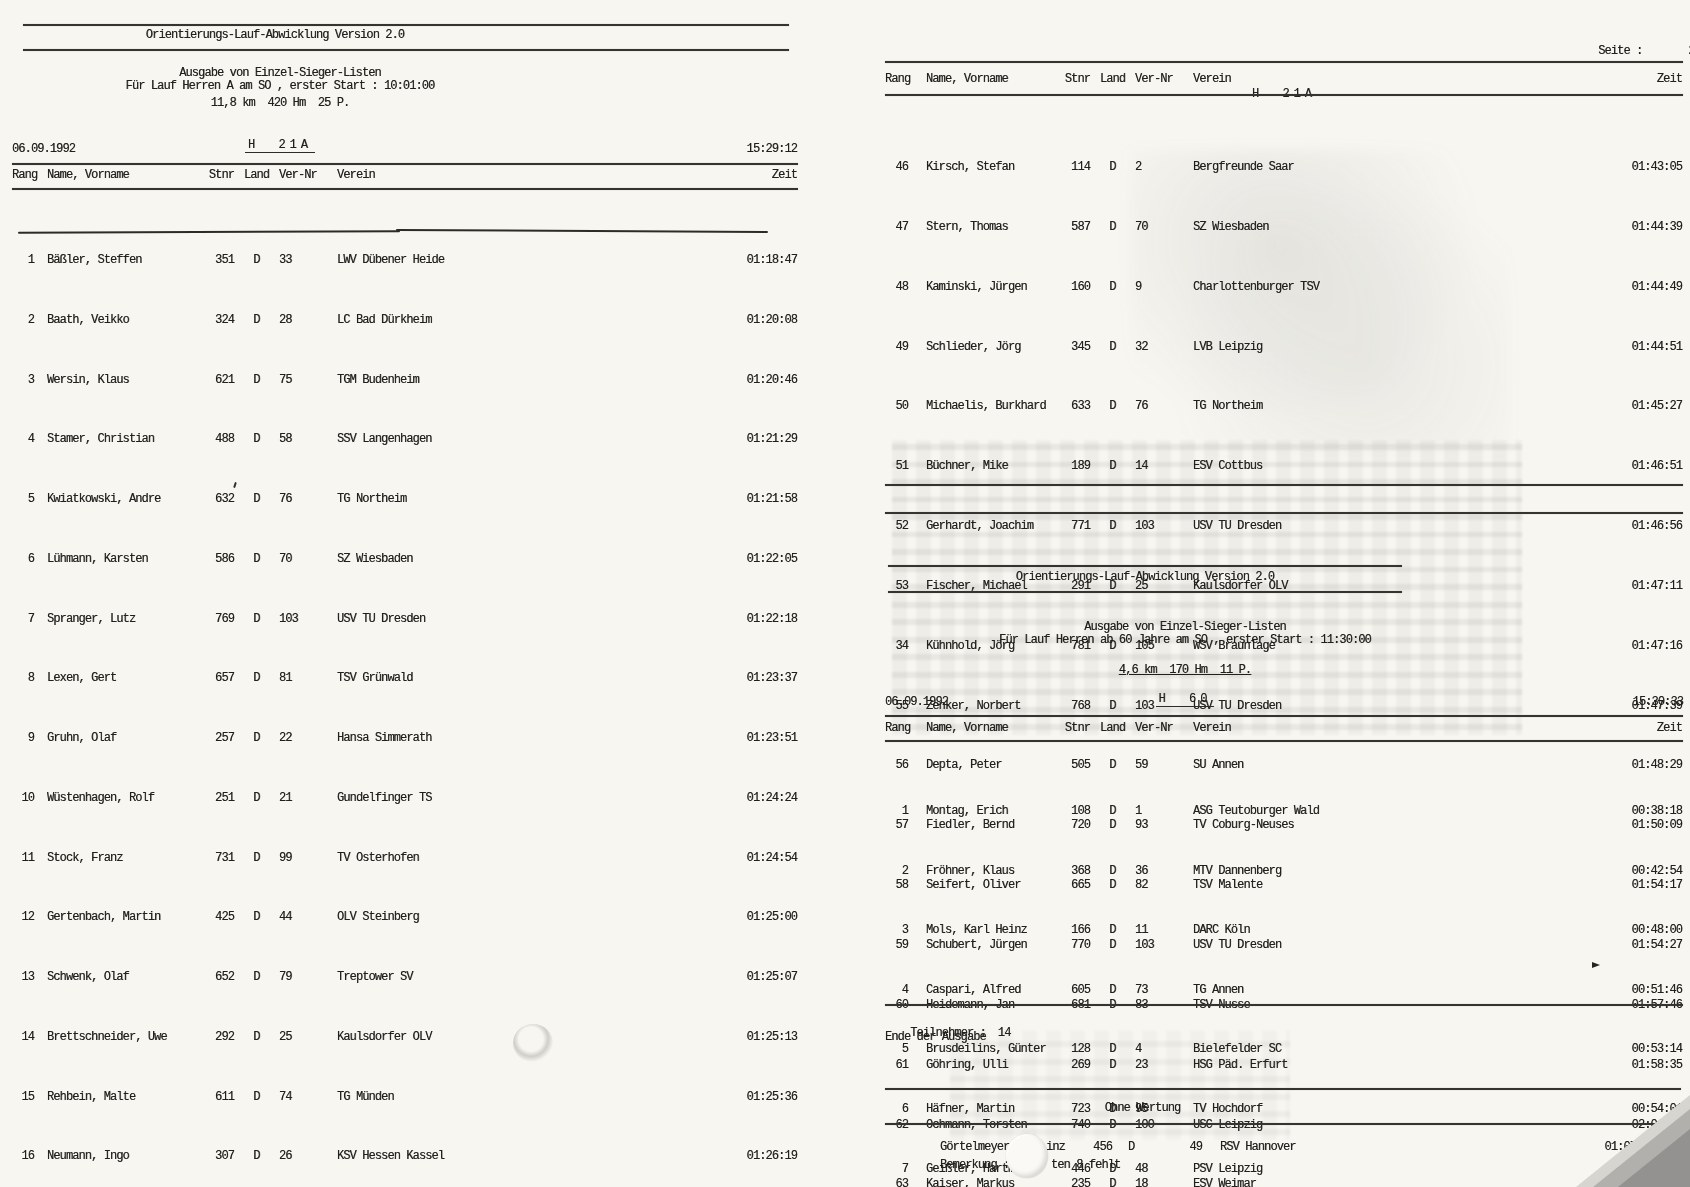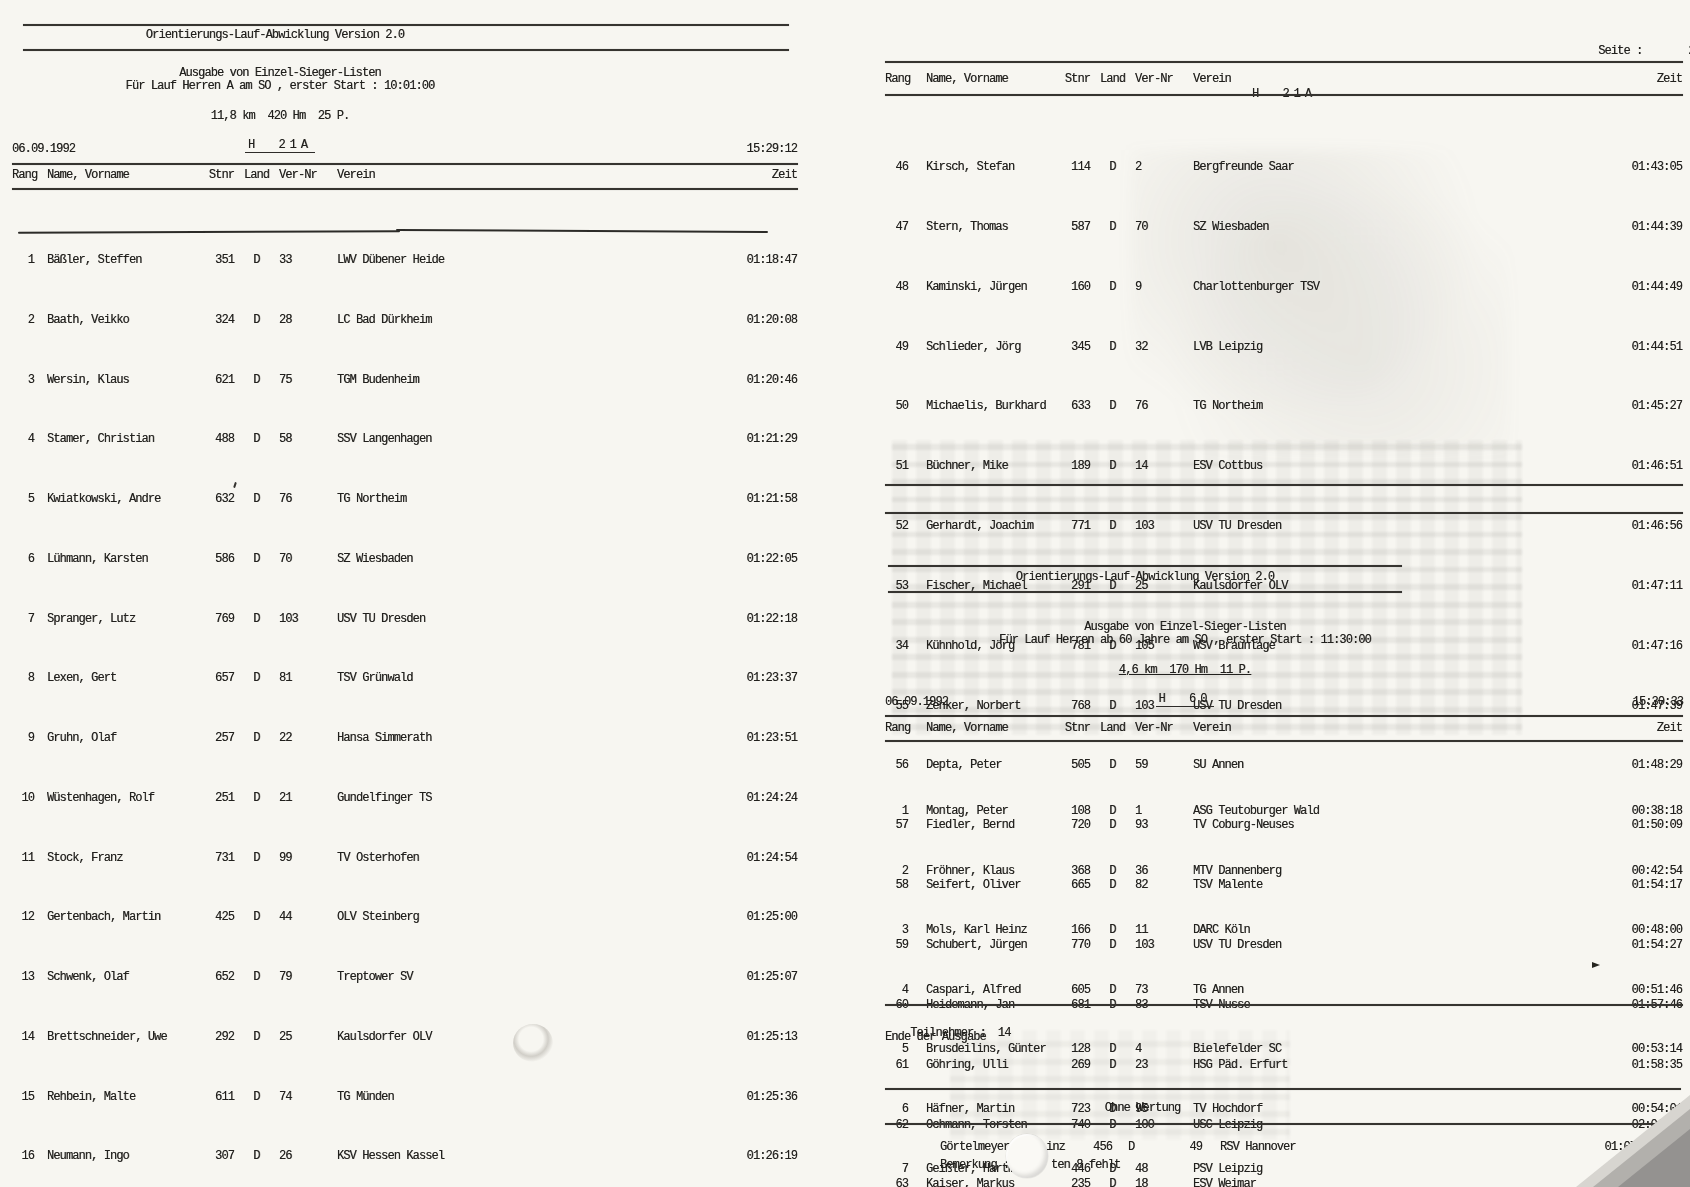--- a/index.html
+++ b/index.html
@@ -59,21 +59,21 @@
 <body>
 
 <section>
   <div class="rule" style="left:23px;top:24px;width:766px;"></div>
   <div class="abs ink ctr" style="left:0;top:28px;width:550px;">Orientierungs-Lauf-Abwicklung Version 2.0</div>
   <div class="rule" style="left:23px;top:49px;width:766px;"></div>
 
   <div class="abs ink ctr" style="left:0;top:66px;width:560px;">Ausgabe von Einzel-Sieger-Listen</div>
   <div class="abs ink ctr" style="left:0;top:79px;width:560px;">Für Lauf Herren A am SO , erster Start : 10:01:00</div>
   <div class="abs ink ctr" style="left:0;top:93px;width:560px;"><span class="classcode uline">H 21A</span></div>
-  <div class="abs ink ctr" style="left:0;top:109px;width:560px;">11,8 km  420 Hm  25 P.</div>
+  <div class="abs ink ctr" style="left:0;top:96px;width:560px;">11,8 km  420 Hm  25 P.</div>
 
   <div class="abs ink" style="left:12px;top:142px;">06.09.1992</div>
   <div class="abs ink rt" style="left:12px;top:142px;width:785px;">15:29:12</div>
 
   <div class="rule" style="left:12px;top:163px;width:786px;"></div>
   <div class="abs grid lrow thead ink" style="left:12px;top:167px;">
     <span class="c-rank" style="text-align:left;">Rang</span>
     <span class="c-name">Name, Vorname</span>
     <span class="c-stnr">Stnr</span>
     <span class="c-land">Land</span>
@@ -552,21 +552,21 @@
     <span class="c-verein">Verein</span>
     <span class="c-zeit">Zeit</span>
   </div>
   <div class="rule" style="left:885px;top:740px;width:798px;"></div>
 
   <div class="abs rbody2 ink" style="left:885px;top:747px;">
     
   
       <div class="grid rrow">
         <span class="c-rank">1</span>
-        <span class="c-name">Montag, Peter</span>
+        <span class="c-name">Montag, Erich</span>
         <span class="c-stnr">108</span>
         <span class="c-land">D</span>
         <span class="c-vernr">1</span>
         <span class="c-verein">ASG Teutoburger Wald</span>
         <span class="c-zeit">00:38:18</span>
       </div>
     
       <div class="grid rrow">
         <span class="c-rank">2</span>
         <span class="c-name">Fröhner, Klaus</span>

